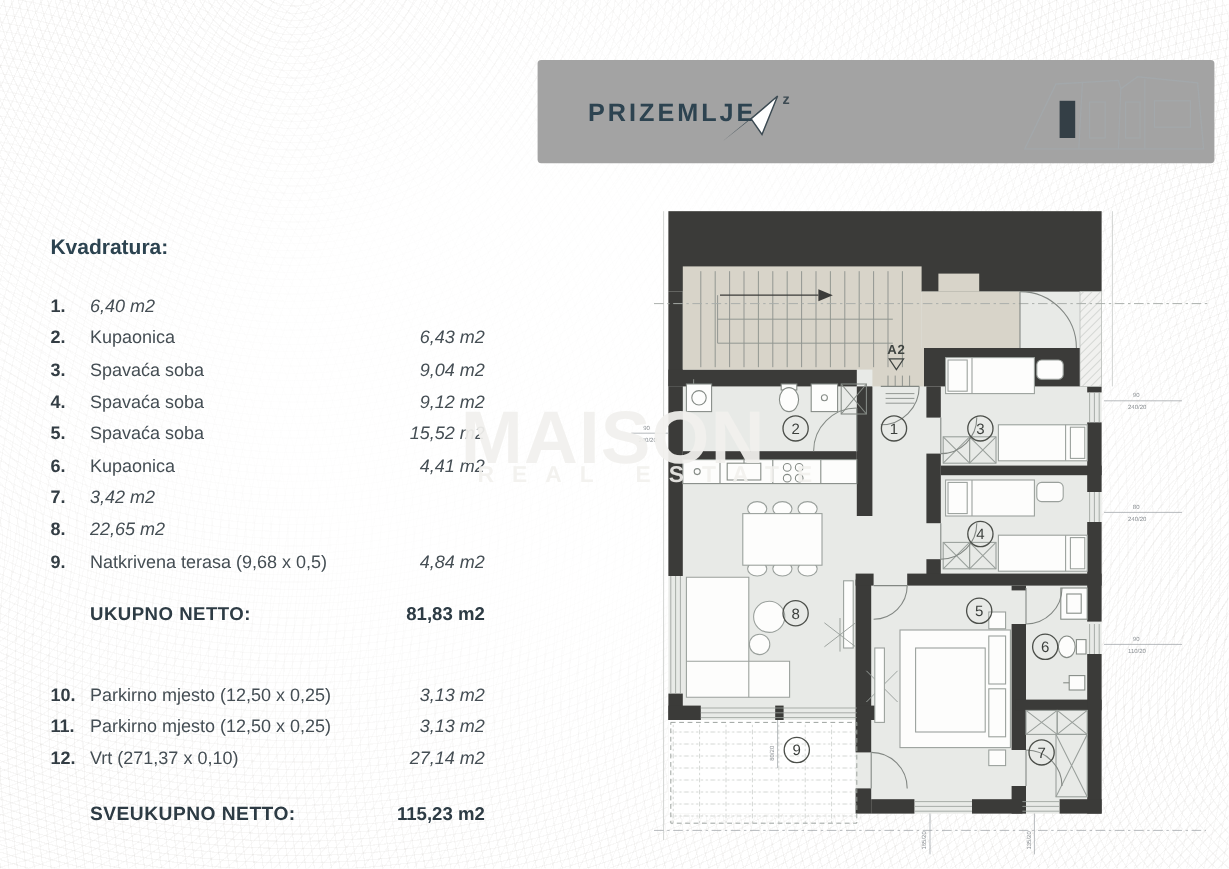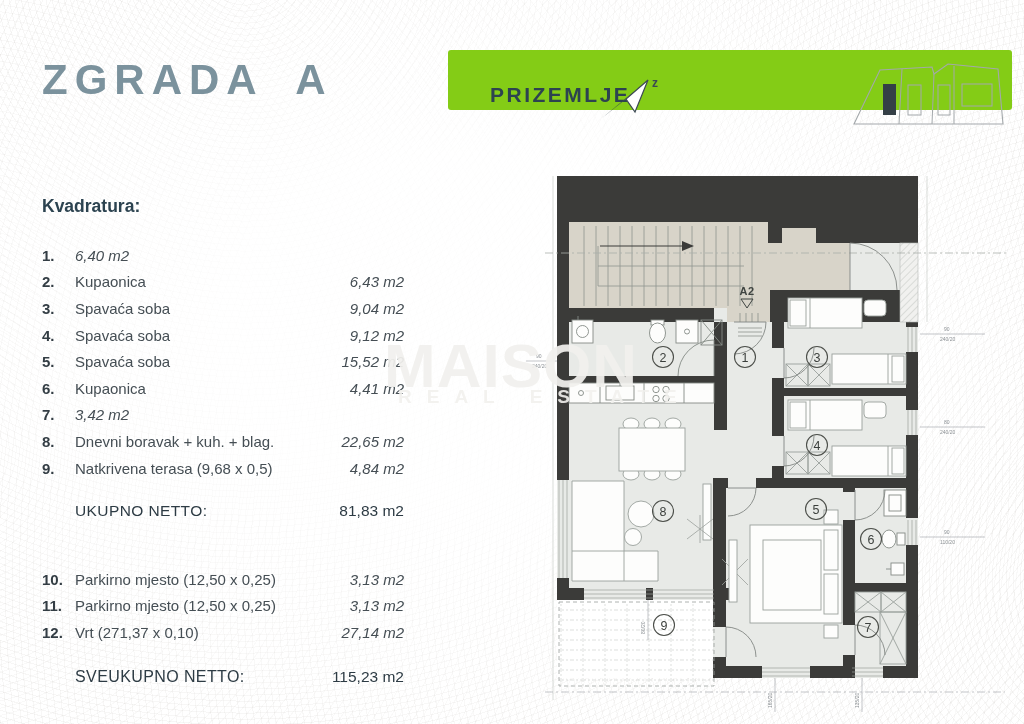--- a/index.html
+++ b/index.html
@@ -20,29 +20,29 @@
   .unit-title{position:absolute;left:42px;top:122px;font-size:28px;font-weight:700;
     letter-spacing:4px;word-spacing:10px;color:#2c4350;}
   .kv-heading{position:absolute;left:42px;top:196px;font-size:17.5px;font-weight:700;color:#2c4350;}
 
   .rows{position:absolute;left:42px;top:242px;width:362px;}
   .rows2{position:absolute;left:42px;top:566px;width:362px;}
   .arow{display:flex;height:26.6px;align-items:center;font-size:15px;color:#454e54;}
   .arow .num{width:33px;font-weight:700;color:#333d44;}
   .arow .lbl{flex:1;}
   .arow .val{font-style:italic;text-align:center;white-space:nowrap;}
-  .totrow{position:absolute;left:42px;width:362px;display:flex;align-items:flex-start;
-    font-weight:400;color:#2d3b44;}
+  .totrow{position:absolute;left:42px;width:362px;display:flex;align-items:center;
+    font-weight:700;color:#2d3b44;}
   .totrow .lbl{flex:1;padding-left:33px;font-size:15.5px;letter-spacing:.4px;}
   .totrow .val{font-size:15.5px;white-space:nowrap;}
   .sub{top:502px;height:22px;}
   .grand{top:668px;height:22px;}
   .grand .lbl{font-size:16px;}
 
-  .band{position:absolute;left:448px;top:50px;width:564px;height:60px;background:#84cc16;border-radius:3px;}
+  .band{position:absolute;left:448px;top:50px;width:564px;height:86px;background:#a3a3a3;border-radius:3px;}
   .floor-label{position:absolute;left:42px;top:33px;font-size:21px;font-weight:700;
     letter-spacing:2.5px;color:#2d4350;}
   .icon-svg{position:absolute;}
 
   .plan{position:absolute;left:520px;top:168px;}
 
   .wm1{position:absolute;left:384px;top:330px;font-size:62px;font-weight:700;letter-spacing:1px;
        color:#f2f1ee;opacity:.93;pointer-events:none;}
   .wm2{position:absolute;left:398px;top:386px;font-size:19px;font-weight:600;letter-spacing:15px;
        color:#f2f1ee;opacity:.9;pointer-events:none;}
@@ -52,21 +52,20 @@
   .dimtxt{font-size:5px;fill:#8b9094;}
   .a2txt{font-size:11px;font-weight:700;fill:#3f4441;letter-spacing:.5px;}
 </style>
 </head>
 <body>
 
 <div class="page">
   <div class="bg-curves"></div>
   <div class="bg-fade"></div>
 
-  <div class="building-title">ZGRADA A</div>
   <div class="kv-heading">Kvadratura:</div>
 
   <div class="rows">
     <div class="arow">
         <span class="num">1.</span>
         <span class="val">6,40 m2</span>
       </div>
     <div class="arow">
         <span class="num">2.</span>
         <span class="lbl">Kupaonica</span>
@@ -91,21 +90,20 @@
         <span class="num">6.</span>
         <span class="lbl">Kupaonica</span>
         <span class="val">4,41 m2</span>
       </div>
     <div class="arow">
         <span class="num">7.</span>
         <span class="val">3,42 m2</span>
       </div>
     <div class="arow">
         <span class="num">8.</span>
-        <span class="lbl">Dnevni boravak + kuh. + blag.</span>
         <span class="val">22,65 m2</span>
       </div>
     <div class="arow">
         <span class="num">9.</span>
         <span class="lbl">Natkrivena terasa (9,68 x 0,5)</span>
         <span class="val">4,84 m2</span>
       </div>
   </div>
 
   <div class="totrow sub">

